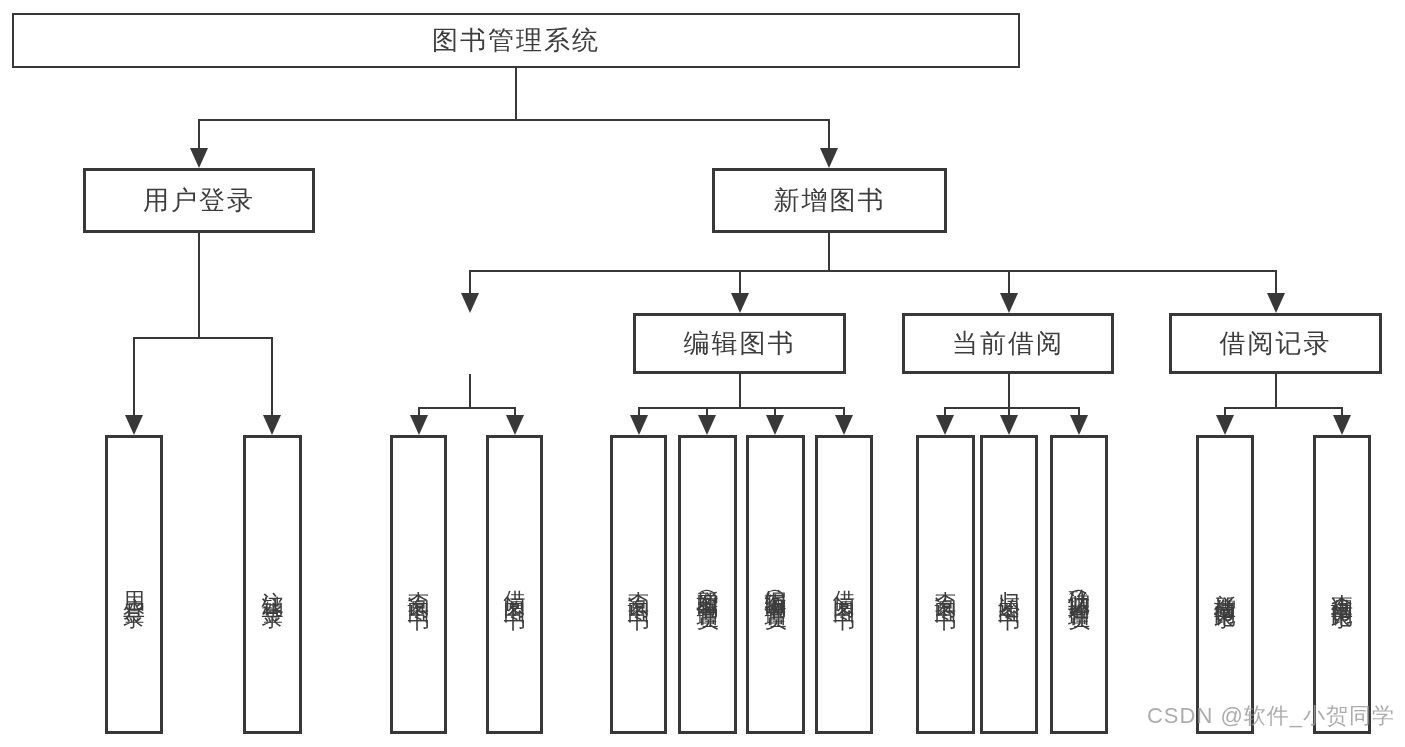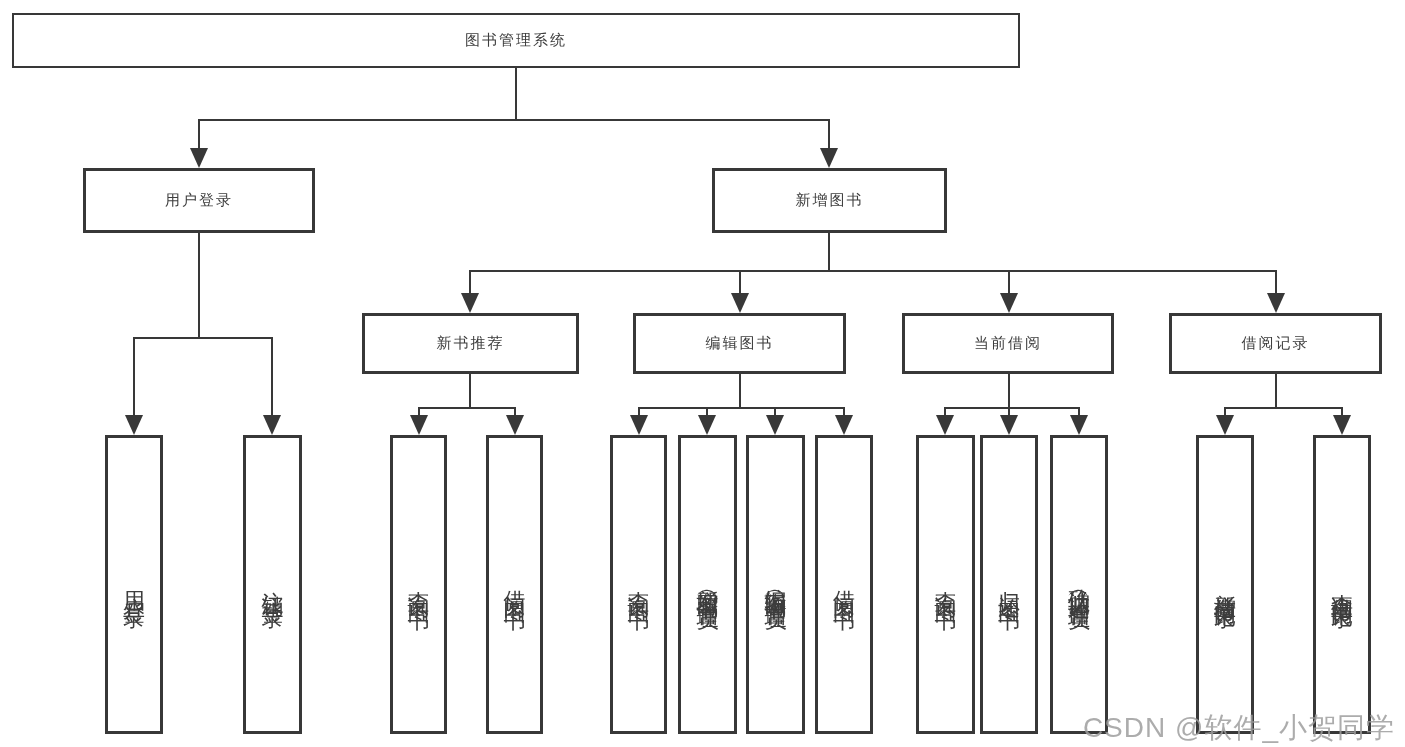--- a/index.html
+++ b/index.html
@@ -3,40 +3,40 @@
 <meta charset="utf-8">
 <style>
   html,body{margin:0;padding:0;background:#ffffff;}
   #canvas{
     position:relative;width:1405px;height:747px;background:#ffffff;
     font-family:"Liberation Sans","DejaVu Sans",sans-serif;overflow:hidden;
   }
   .box{
     position:absolute;box-sizing:border-box;border:2px solid #383838;background:#ffffff;
     display:flex;align-items:center;justify-content:center;
-    color:#3d3d3d;font-size:15px;letter-spacing:2px;
+    color:#3d3d3d;font-size:26px;letter-spacing:2px;
   }
   .lvl2{border-width:3px;}
   .lvl3{border-width:3px;}
   .leaf{
     border-width:3px;
     writing-mode:vertical-rl;text-orientation:mixed;
     letter-spacing:6px;font-size:22px;line-height:1;
   }
   .leaf.long{letter-spacing:3px;}
   .vl{position:absolute;width:2px;background:#383838;}
   .hl{position:absolute;height:2px;background:#383838;}
   .ar{
     position:absolute;width:0;height:0;
     border-left:9px solid transparent;border-right:9px solid transparent;
     border-top:20px solid #383838;
   }
   .watermark{
-    position:absolute;right:10px;bottom:0;z-index:10;
-    color:rgba(158,158,158,0.85);font-size:28px;letter-spacing:1px;
+    position:absolute;right:10px;bottom:16px;z-index:10;
+    color:rgba(158,158,158,0.85);font-size:22px;letter-spacing:1px;
   }
 </style>
 </head>
 <body>
 
 <div id="canvas">
 
   <div class="box" style="left:12px;top:13px;width:1008px;height:55px;">图书管理系统</div>
 
   <div class="vl" style="left:515px;top:68px;height:53px;"></div>
@@ -60,21 +60,20 @@
   <div class="hl" style="left:469px;top:270px;width:808px;"></div>
   <div class="vl" style="left:469px;top:270px;height:26px;"></div>
   <div class="ar" style="left:461px;top:293px;"></div>
   <div class="vl" style="left:739px;top:270px;height:26px;"></div>
   <div class="ar" style="left:731px;top:293px;"></div>
   <div class="vl" style="left:1008px;top:270px;height:26px;"></div>
   <div class="ar" style="left:1000px;top:293px;"></div>
   <div class="vl" style="left:1275px;top:270px;height:26px;"></div>
   <div class="ar" style="left:1267px;top:293px;"></div>
 
-  <div class="box lvl3" style="left:362px;top:313px;width:217px;height:61px;">新书推荐</div>
   <div class="box lvl3" style="left:633px;top:313px;width:213px;height:61px;">编辑图书</div>
   <div class="box lvl3" style="left:902px;top:313px;width:212px;height:61px;">当前借阅</div>
   <div class="box lvl3" style="left:1169px;top:313px;width:213px;height:61px;">借阅记录</div>
 
   <div class="vl" style="left:469px;top:374px;height:35px;"></div>
   <div class="hl" style="left:418px;top:407px;width:98px;"></div>
   <div class="vl" style="left:418px;top:407px;height:10px;"></div>
   <div class="ar" style="left:410px;top:415px;"></div>
   <div class="vl" style="left:514px;top:407px;height:10px;"></div>
   <div class="ar" style="left:506px;top:415px;"></div>

